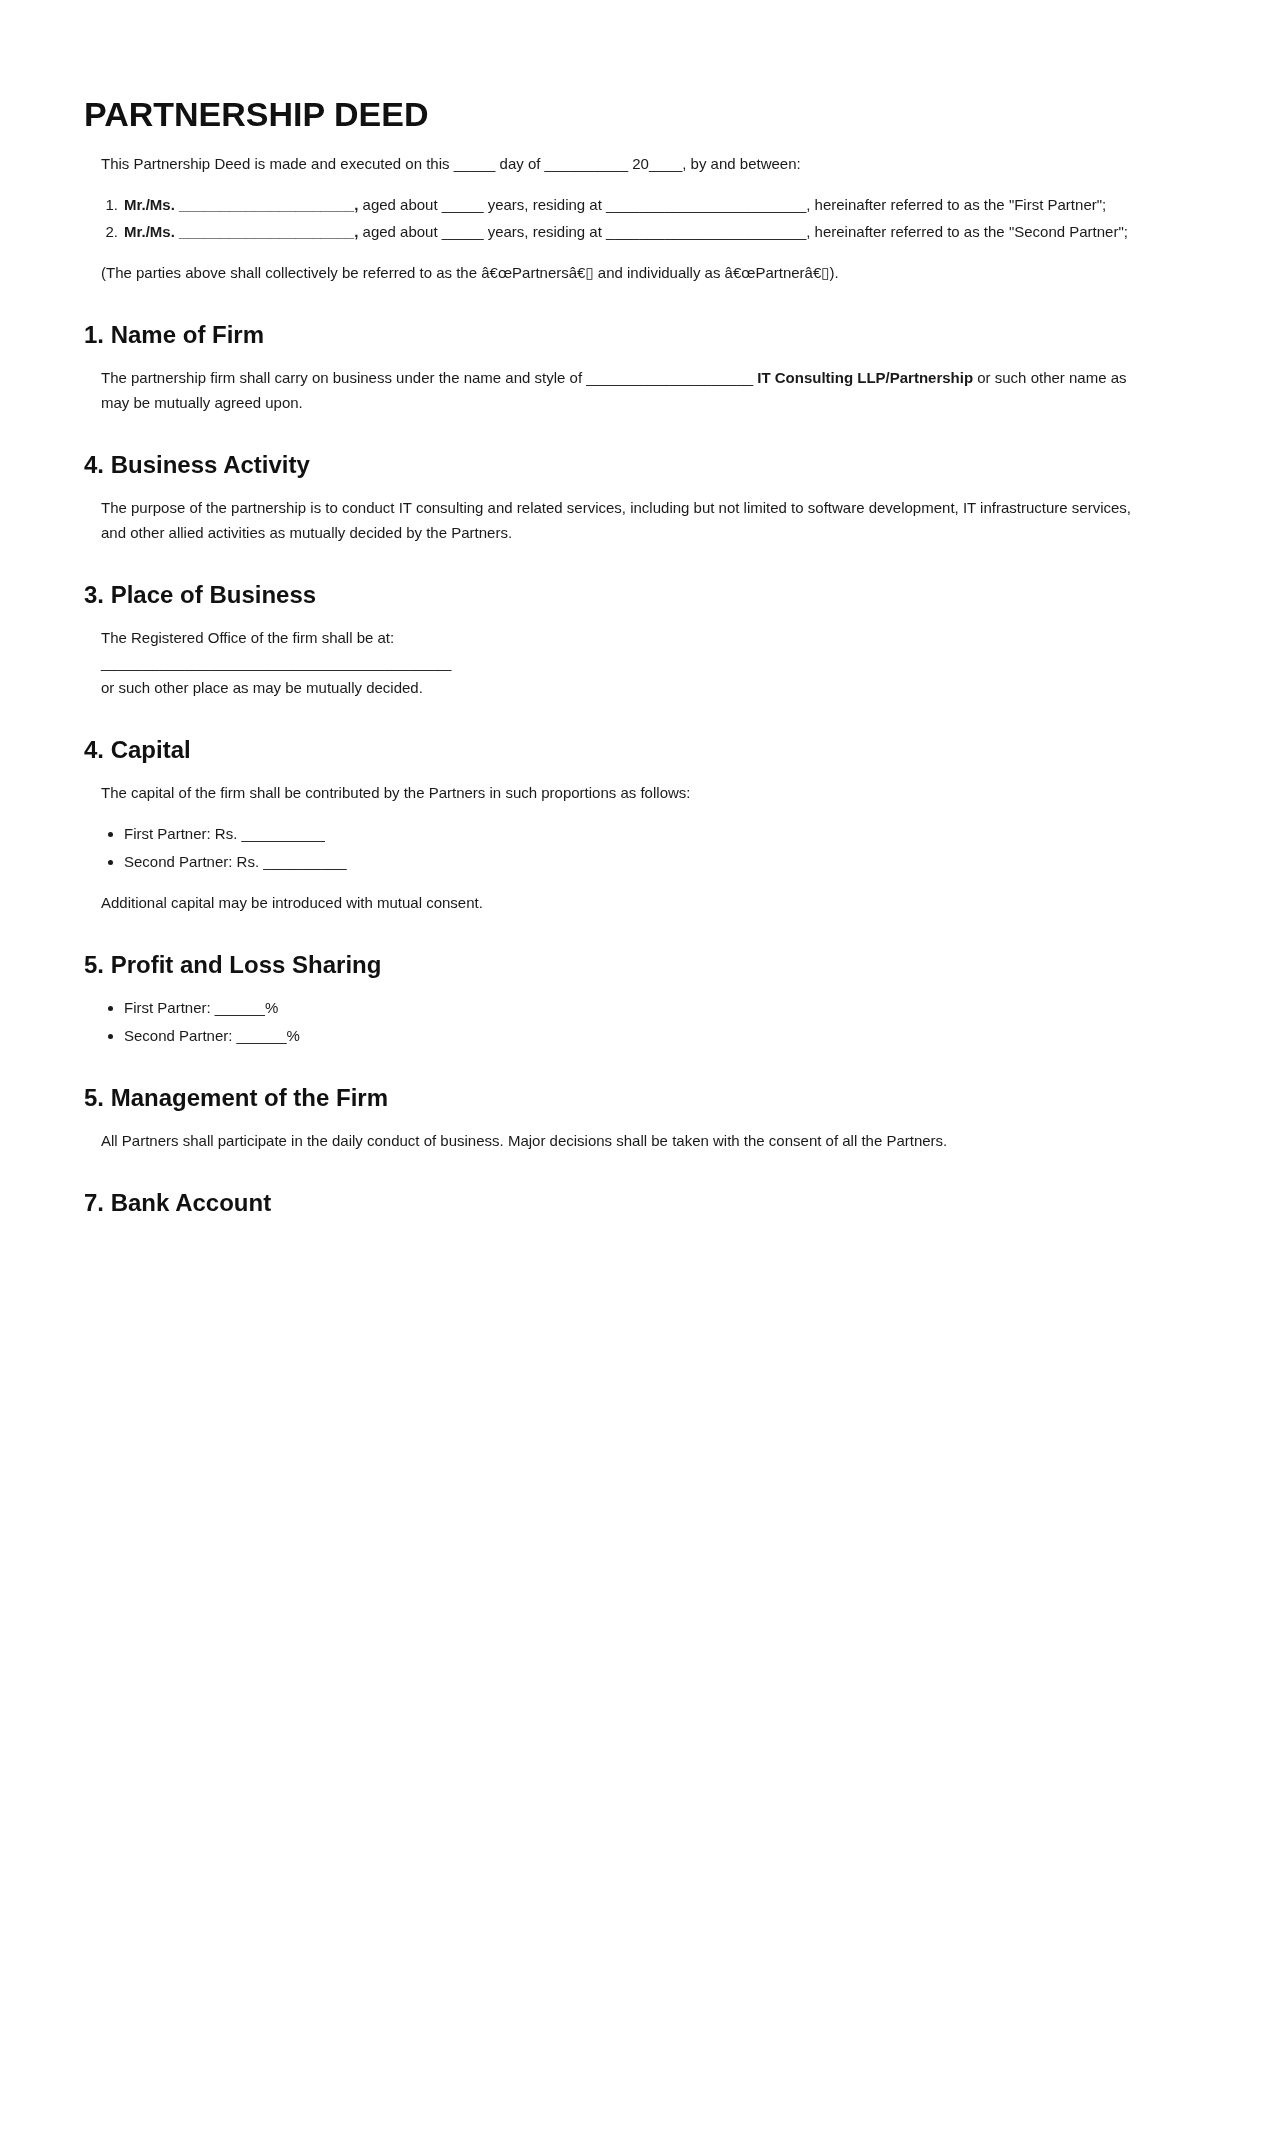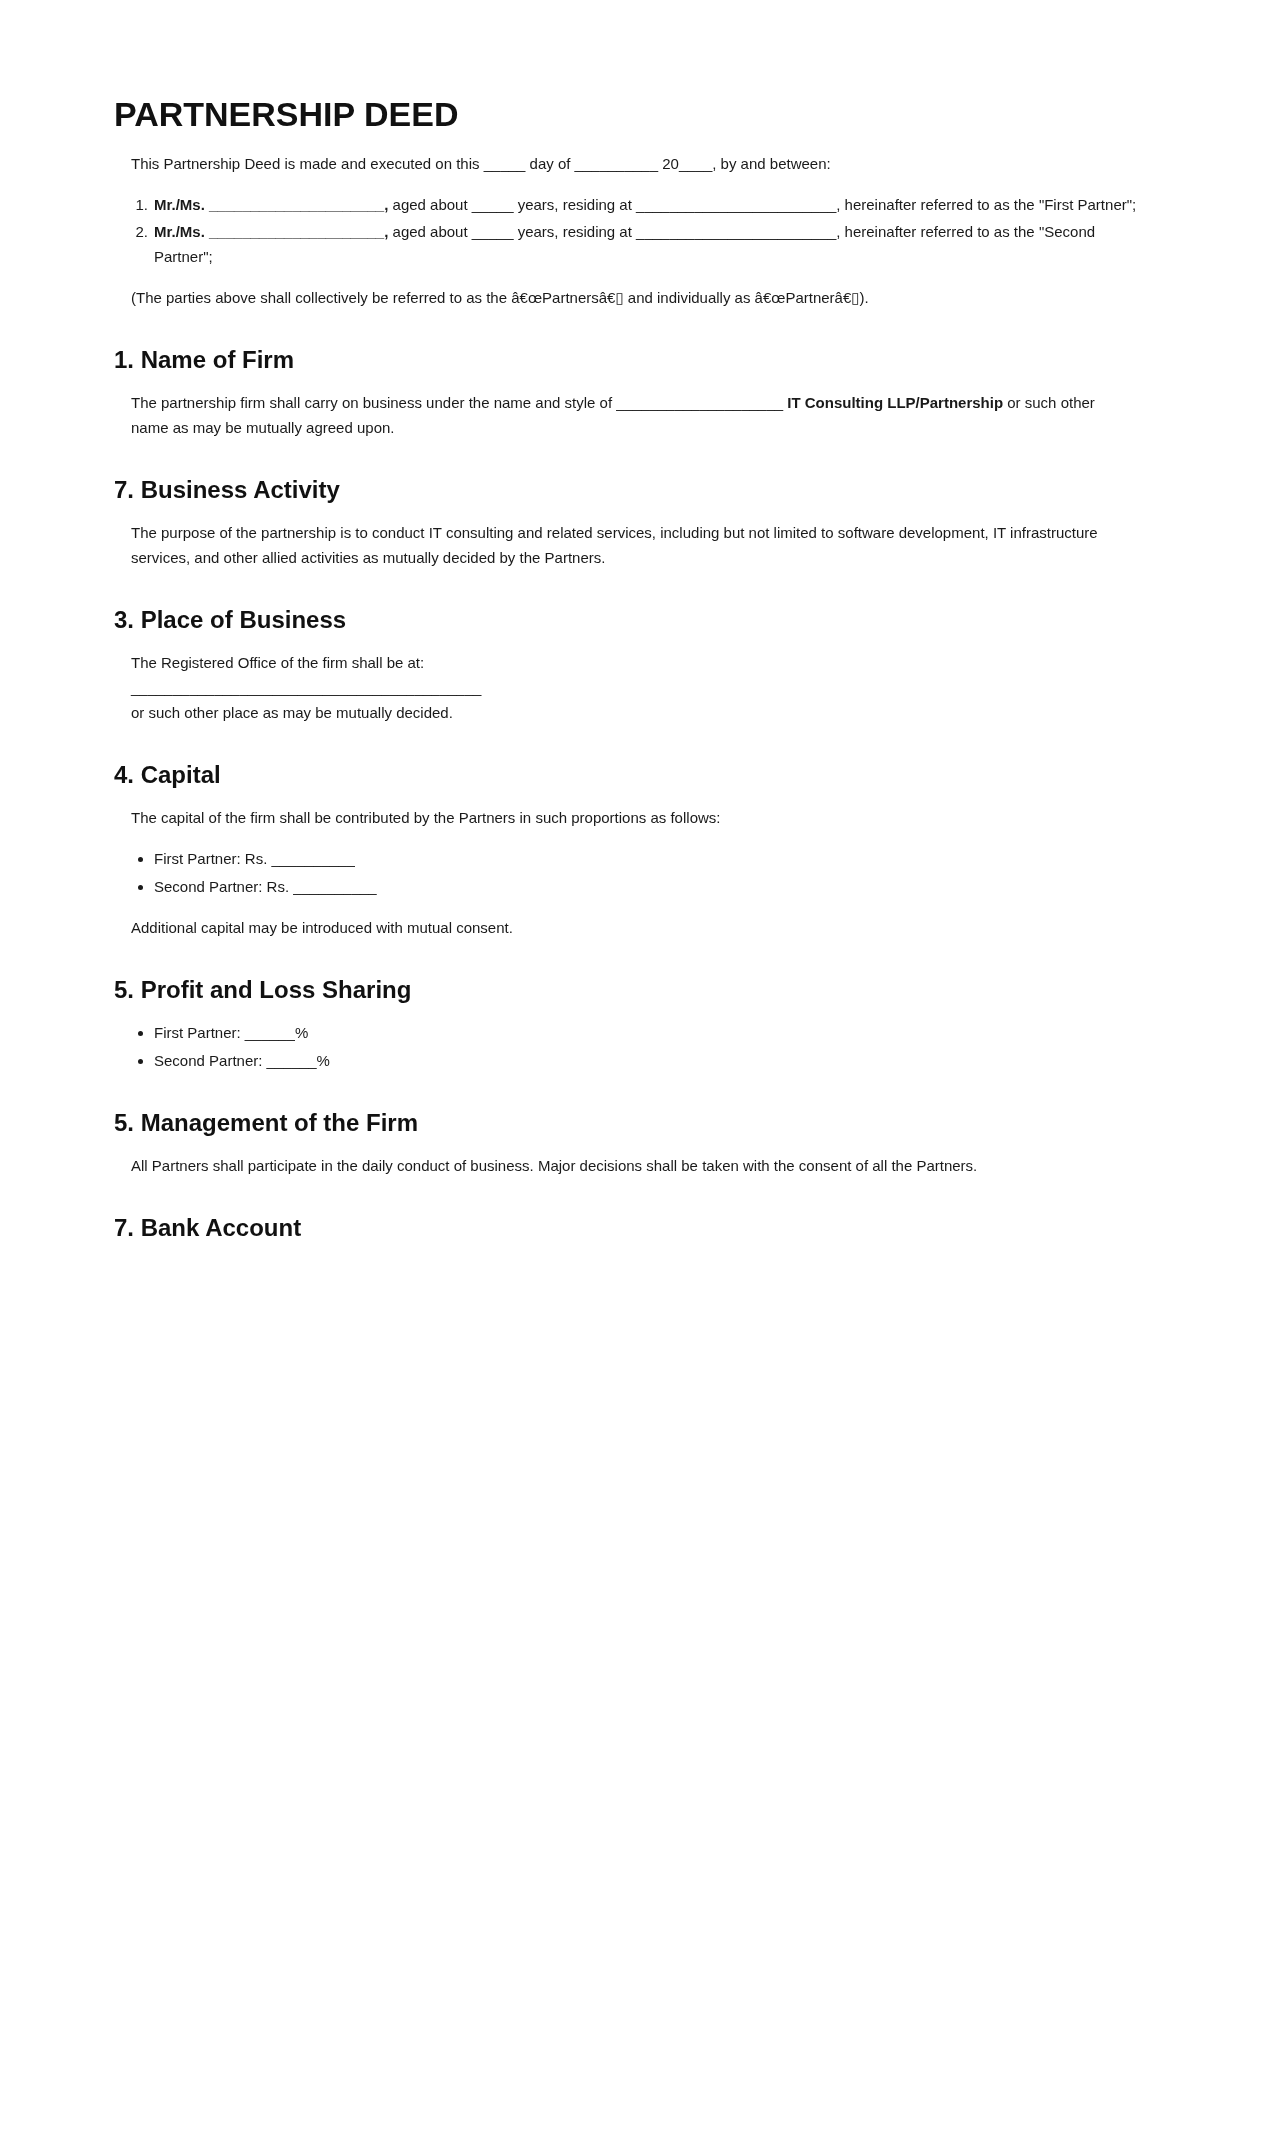--- a/index.html
+++ b/index.html
@@ -10,21 +10,21 @@
     background: #ffffff;
     color: #1a1a1a;
     font-family: "Liberation Sans", "DejaVu Sans", sans-serif;
     font-size: 15px;
     line-height: 25px;
   }
   .doc {
     width: 1263px;
     height: 1300px;          
     overflow: hidden;
-    padding: 93px 113px 0 114px;
+    padding: 93px 113px 0 84px;
   }
   h1 {
     font-size: 34px;
     line-height: 42px;
     font-weight: 700;
     margin: 0 0 16px 0;
     color: #111;
   }
   h2 {
     font-size: 24px;
@@ -76,21 +76,21 @@
       <span class="num">2.</span>
       <strong>Mr./Ms. _____________________,</strong><span> aged about _____ years, residing at ________________________, hereinafter referred to as the "Second Partner";</span>
     </li>
   </ol>
 
   <p>(The parties above shall collectively be referred to as the â€œPartnersâ€▯ and individually as â€œPartnerâ€▯).</p>
 
   <h2>1. Name of Firm</h2>
   <p><span>The partnership firm shall carry on business under the name and style of ____________________ </span><strong>IT Consulting LLP/Partnership</strong><span> or such other name as may be mutually agreed upon.</span></p>
 
-  <h2>7. Business Activity</h2>
+  <h2>4. Business Activity</h2>
   <p>The purpose of the partnership is to conduct IT consulting and related services, including but not limited to software development, IT infrastructure services, and other allied activities as mutually decided by the Partners.</p>
 
   <h2>3. Place of Business</h2>
   <p><span>The Registered Office of the firm shall be at:</span><br><span>__________________________________________</span><br><span>or such other place as may be mutually decided.</span></p>
 
   <h2>4. Capital</h2>
   <p>The capital of the firm shall be contributed by the Partners in such proportions as follows:</p>
   <ul class="bullets">
     <li>First Partner: Rs. __________</li>
     <li>Second Partner: Rs. __________</li>

